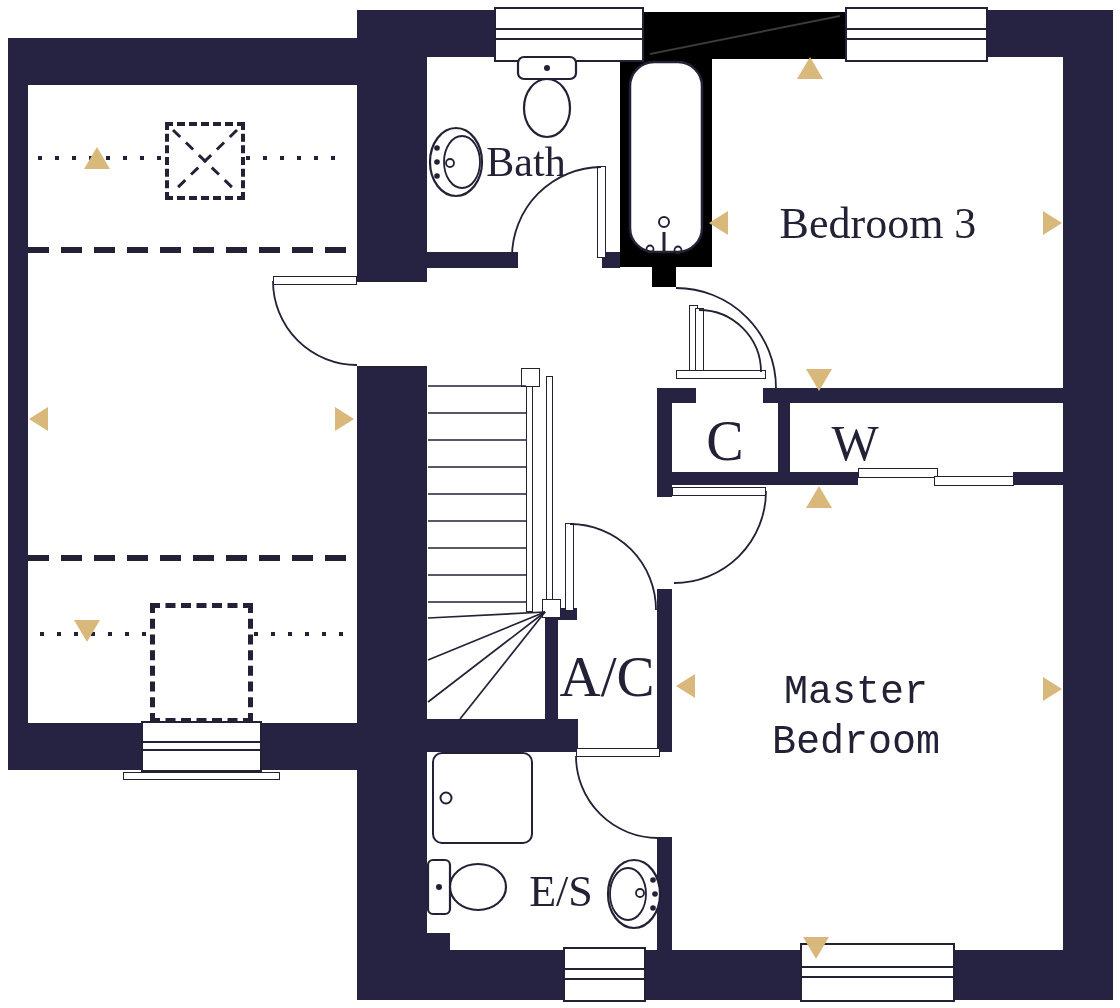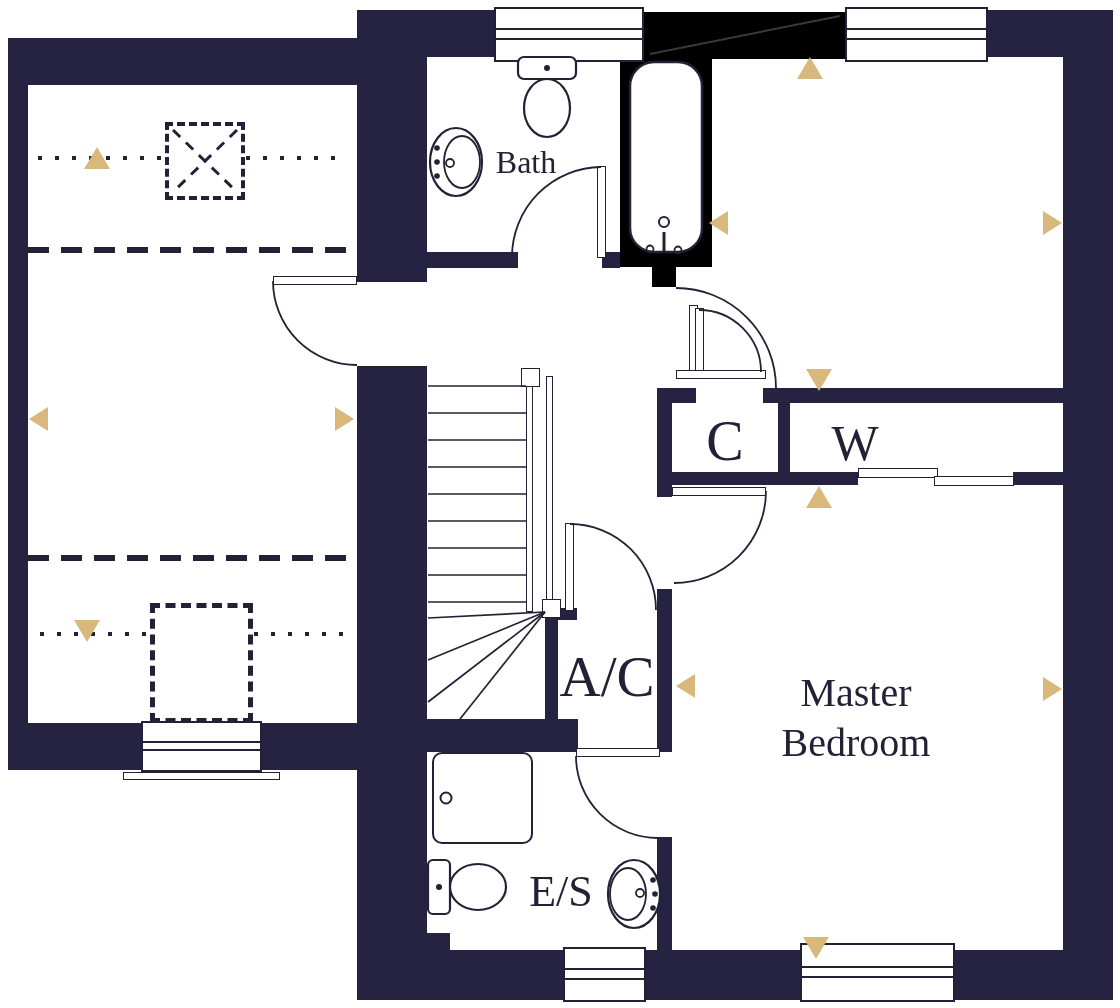--- a/index.html
+++ b/index.html
@@ -171,25 +171,26 @@
     <ellipse cx="478" cy="887" rx="28" ry="23" fill="#ffffff" stroke="#232135" stroke-width="2.2"></ellipse>
 
     <ellipse cx="634" cy="894" rx="26" ry="34" fill="#ffffff" stroke="#232135" stroke-width="2.2"></ellipse>
     <ellipse cx="628" cy="894" rx="18" ry="26" fill="none" stroke="#232135" stroke-width="1.8"></ellipse>
     <circle cx="653" cy="880" r="2.8" fill="#232135"></circle>
       <circle cx="655" cy="894" r="2.8" fill="#232135"></circle>
       <circle cx="653" cy="908" r="2.8" fill="#232135"></circle>
     <circle cx="640" cy="893" r="4" fill="none" stroke="#232135" stroke-width="1.8"></circle>
   </svg>
 
-  <div class="lbl" style="left:526px;top:162px;font-size:32px;">Bath</div>
+  <div class="lbl" style="left:526px;top:162px;font-size:42px;">Bath</div>
+  <div class="lbl" style="left:878px;top:223px;font-size:44px;">Bedroom 3</div>
   <div class="lbl" style="left:725px;top:441px;font-size:56px;">C</div>
   <div class="lbl" style="left:855px;top:443px;font-size:50px;">W</div>
   <div class="lbl" style="left:607px;top:677px;font-size:57px;">A/C</div>
-  <div class="lbl" style="left:856px;top:718px;font-size:40px;white-space:normal;width:240px;">Master Bedroom</div>
+  <div class="lbl" style="left:856px;top:718px;font-size:40px;white-space:normal;width:240px;font-family:Liberation Mono, monospace;">Master Bedroom</div>
   <div class="lbl" style="left:561px;top:891px;font-size:44px;">E/S</div>
 
   <div class="tri up" style="left:84px;top:147px;"></div>
   <div class="tri left" style="left:29px;top:407px;"></div>
   <div class="tri right" style="left:335px;top:407px;"></div>
   <div class="tri down" style="left:74px;top:620px;"></div>
   <div class="tri up" style="left:797px;top:57px;"></div>
   <div class="tri left" style="left:709px;top:211px;"></div>
   <div class="tri right" style="left:1043px;top:211px;"></div>
   <div class="tri down" style="left:806px;top:369px;"></div>

